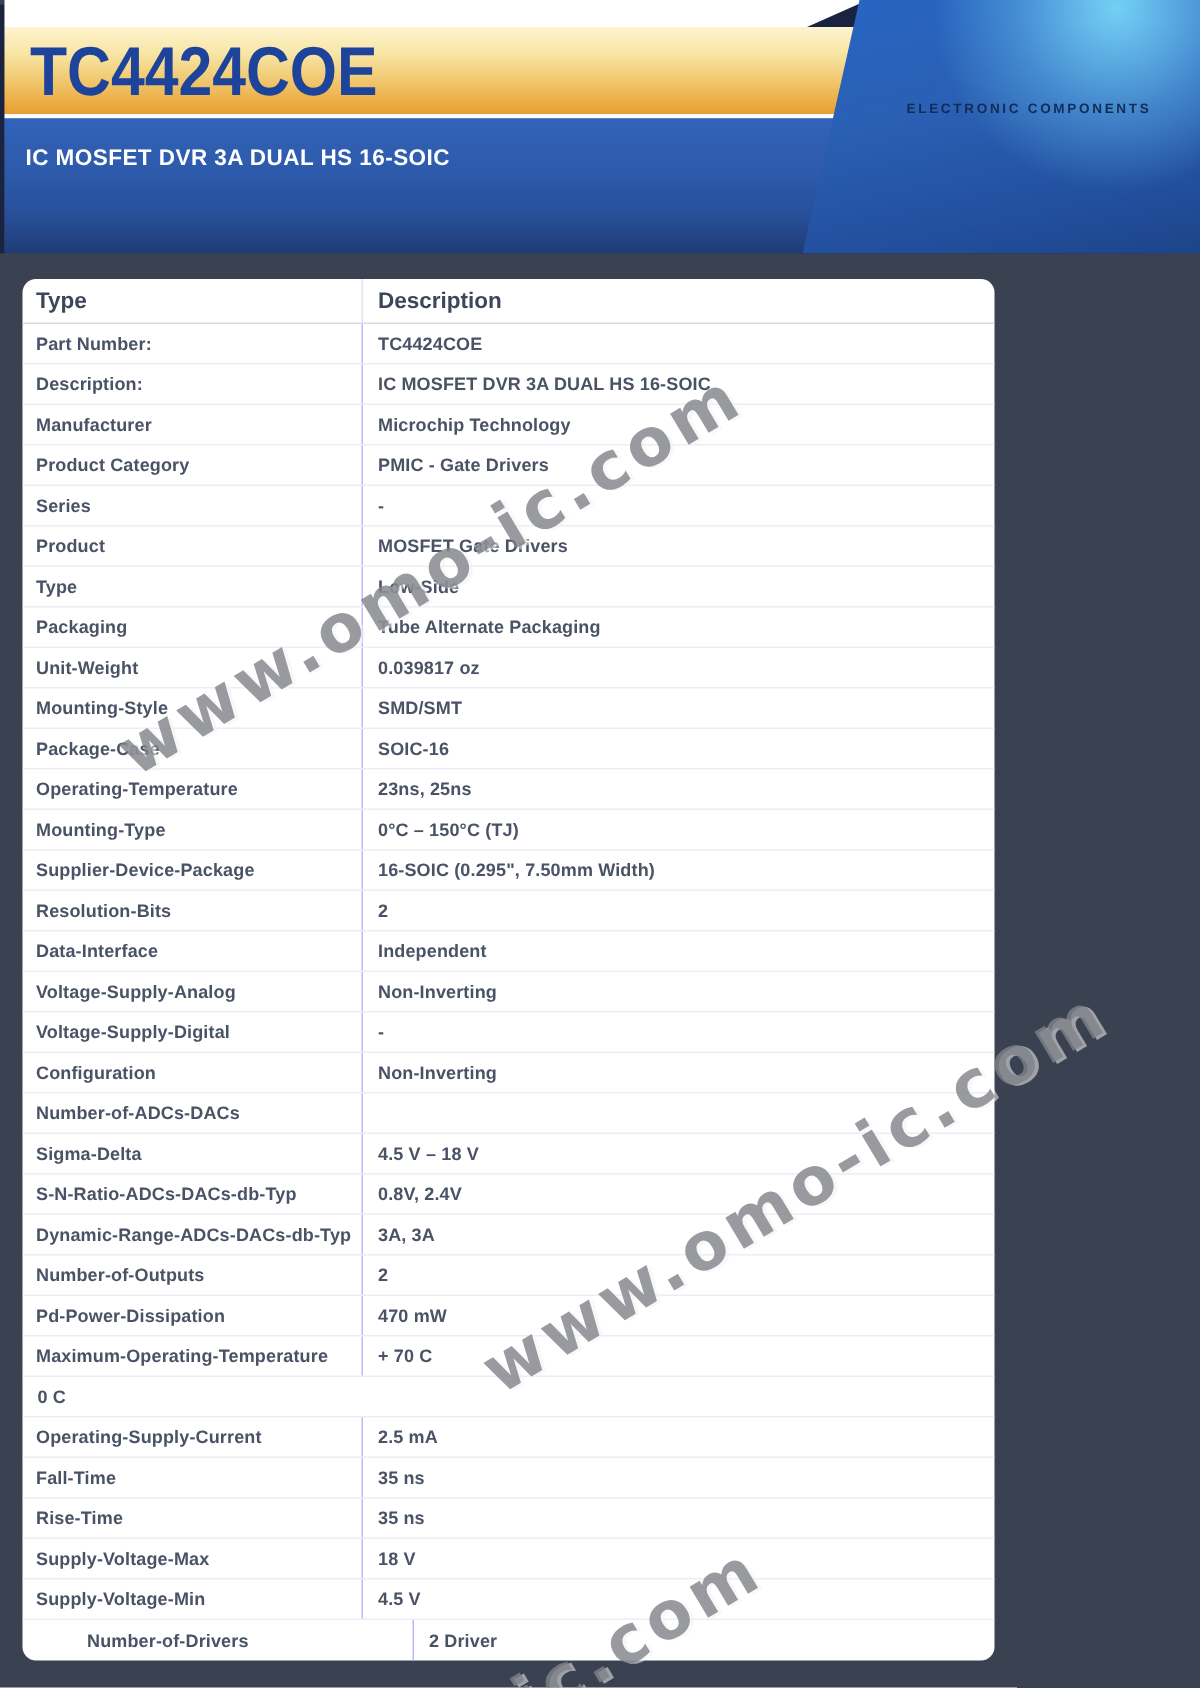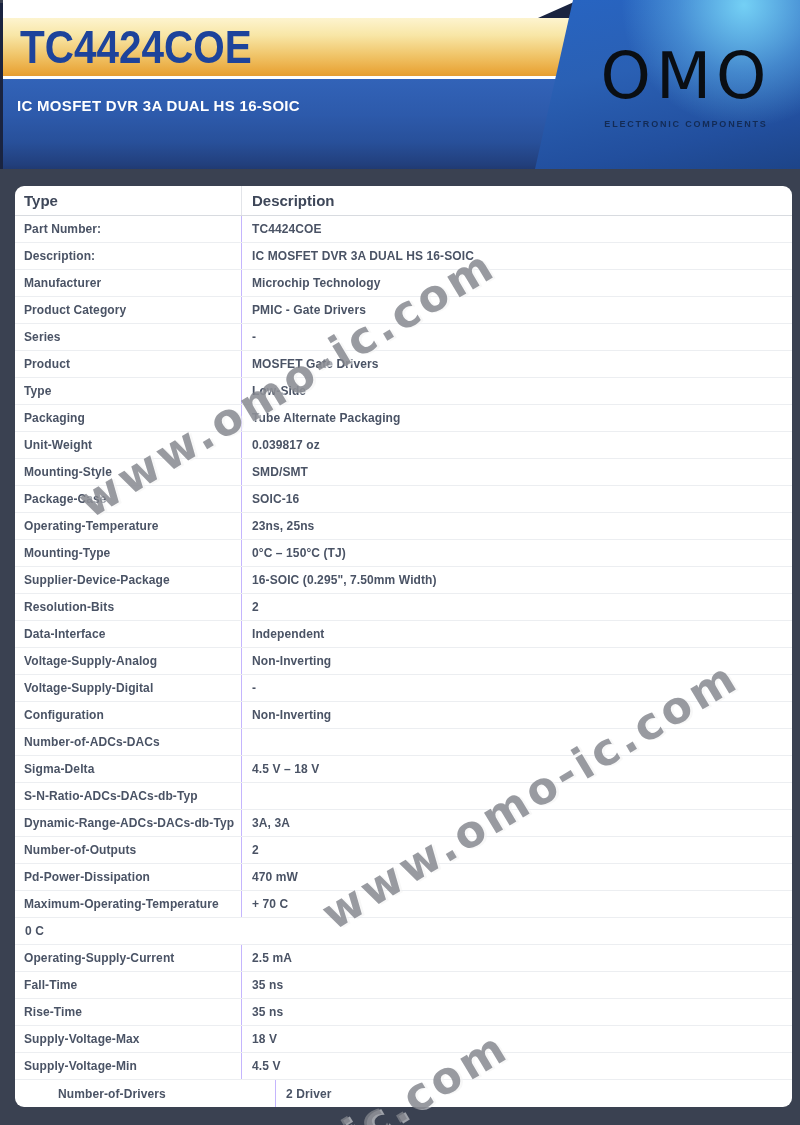--- a/index.html
+++ b/index.html
@@ -47,21 +47,21 @@
   .brand-logo{position:absolute;left:593px;top:50px;width:186px;z-index:3;text-align:center;}
   .brand-logo-text{
     font-family:"DejaVu Sans",sans-serif;font-size:64px;line-height:52px;font-weight:normal;
     color:#0a0e13;letter-spacing:5px;
   }
   .brand-logo-tagline{
     margin-top:17px;font-size:9px;font-weight:bold;letter-spacing:1.8px;color:#132b55;white-space:nowrap;
   }
   
   .spec-card{
-    position:absolute;left:15px;top:186px;width:777px;height:921px;
+    position:absolute;left:15px;top:186px;width:648px;height:921px;
     background:#ffffff;border-radius:9px;overflow:hidden;z-index:3;
   }
   .t-header{height:30px;display:flex;border-bottom:1px solid #d8dbe0;}
   .t-header .c1{width:227px;border-right:1px solid #e2e4e9;display:flex;align-items:center;padding-left:9px;
     font-size:15px;font-weight:bold;color:var(--header-text,#3e4759);}
   .t-header .c2{flex:1;display:flex;align-items:center;padding-left:10px;
     font-size:15px;font-weight:bold;color:var(--header-text,#3e4759);}
   .t-row{height:27px;display:flex;border-bottom:1px solid #eceef1;}
   .t-row:last-child{border-bottom:none;padding-left:34px;}
   .t-row .c1{width:227px;border-right:1px solid #c4b5fd;display:flex;align-items:center;padding-left:9px;
@@ -86,21 +86,20 @@
   <div class="hdr-left-edge"></div>
   <div class="hdr-white"></div>
   <div class="hdr-gold"></div>
   <div class="hdr-gap"></div>
   <div class="hdr-blue"></div>
   <div class="hdr-title">TC4424COE</div>
   <div class="hdr-subtitle">IC MOSFET DVR 3A DUAL HS 16-SOIC</div>
   <div class="hdr-triangle"></div>
   <div class="brand-panel"></div>
   <div class="brand-logo">
-    <div class="brand-logo-text">OMO</div>
     <div class="brand-logo-tagline">ELECTRONIC COMPONENTS</div>
   </div>
 </div>
 
 <div class="spec-card">
   <div class="t-header">
     <div class="c1">Type</div>
     <div class="c2">Description</div>
   </div>
   <div>
@@ -204,20 +203,21 @@
     <div class="c2"></div>
   </div>
 
   <div class="t-row">
     <div class="c1">Sigma-Delta</div>
     <div class="c2">4.5 V – 18 V</div>
   </div>
 
   <div class="t-row">
     <div class="c1">S-N-Ratio-ADCs-DACs-db-Typ</div>
+    <div class="c2">0.8V, 2.4V</div>
   </div>
 
   <div class="t-row">
     <div class="c1">Dynamic-Range-ADCs-DACs-db-Typ</div>
     <div class="c2">3A, 3A</div>
   </div>
 
   <div class="t-row">
     <div class="c1">Number-of-Outputs</div>
     <div class="c2">2</div>

